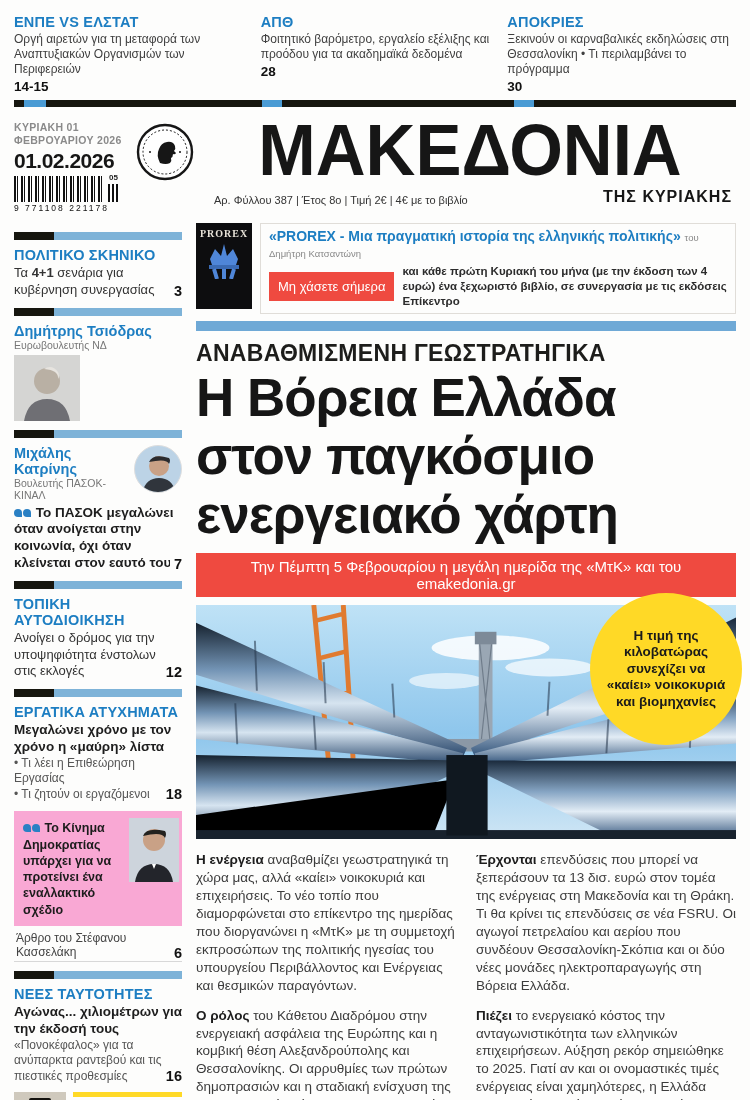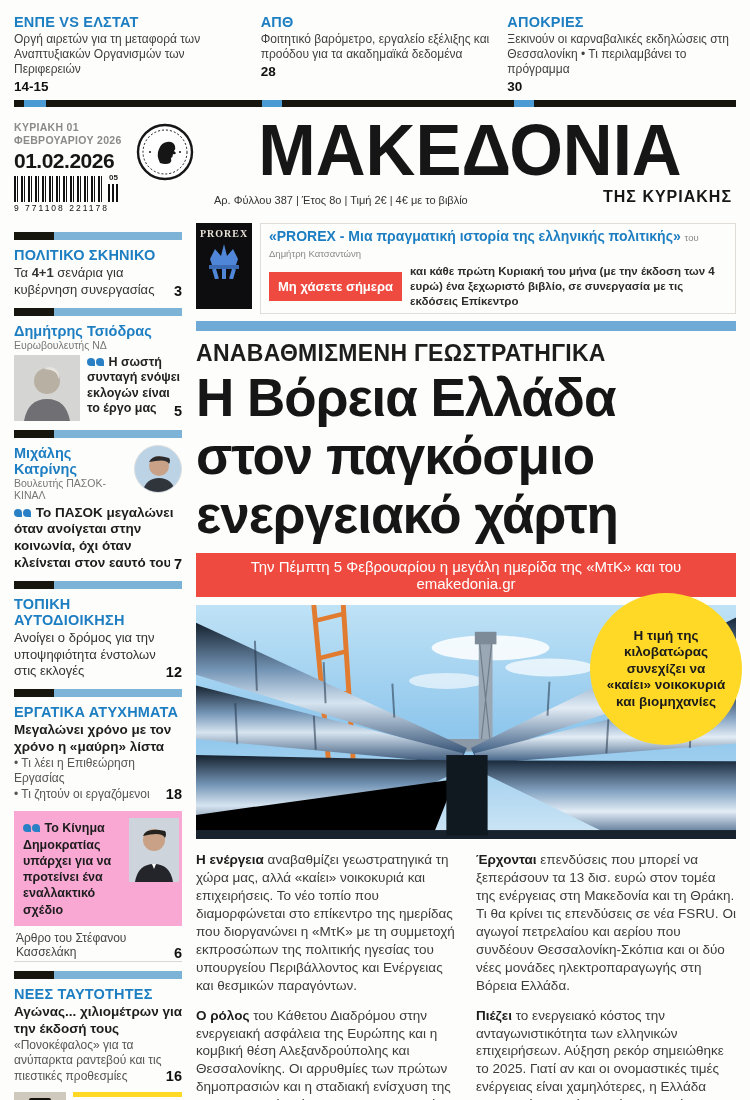--- a/index.html
+++ b/index.html
@@ -66,21 +66,21 @@
   .ybar { height:5px; background:#ffd926; margin-bottom:4px; }
 
   
   .promo { display:flex; gap:8px; }
   .bookcover { flex:0 0 56px; height:86px; background:#0d0d0f; position:relative; text-align:center; }
   .bookcover .btitle { color:#e9e4da; font-family:"Liberation Serif", serif; font-size:10px; letter-spacing:1px; padding-top:5px; font-weight:700; }
   .promo-right { flex:1; border:1px solid #e0ddd8; padding:4px 8px; }
   .promo-head { font-size:14px; font-weight:800; color:#1d7ec2; }
   .promo-author { font-size:9.5px; color:#888; font-weight:400; }
   .promo-row { display:flex; gap:8px; align-items:center; margin-top:4px; }
-  .badge { background:#ef4a40; color:#fff; font-weight:700; font-size:13px; padding:7px 9px; white-space:nowrap;text-align:center; }
+  .badge { background:#ef4a40; color:#fff; font-weight:400; font-size:13px; padding:7px 9px; white-space:nowrap;text-align:center; }
   .promo-text { font-size:11.5px; font-weight:700; color:#2c2c2c; line-height:1.3; }
   .bluebar { height:10px; background:#6fa9d6; margin:7px 0 9px; }
 
   
   .kicker { font-size:23px; font-weight:900; letter-spacing:.3px; color:#1d1d1b; margin:2px 0 2px; }
   .headline { font-size:53px; font-weight:900; line-height:1.1; letter-spacing:-1px; color:#161616; }
   .redbanner { background:#ef4a40; color:#fff; font-weight:400; font-size:15px; text-align:center; padding:5px 8px; margin-top:9px; }
   .photo { position:relative; margin-top:8px; height:234px; }
   .photo svg.pipes { display:block; width:100%; height:100%; }
   .bubble { position:absolute; top:-12px; right:-6px; width:152px; height:152px; border-radius:50%; background:#ffd926;
@@ -160,25 +160,20 @@
         <div class="sb-name">Δημήτρης Τσιόδρας</div>
         <div class="sb-role">Ευρωβουλευτής ΝΔ</div>
         <div class="tsio-row">
           <div class="tsio-photo">
             <svg width="66" height="66" viewBox="0 0 66 66">
                 <rect width="66" height="66" fill="#d5d5d3"></rect>
                 <circle cx="33" cy="26" r="13" fill="#b9b0a4"></circle>
                 <path d="M30 14 q8 -5 14 3 q2 4 0 7 q1 -9 -14 -10z" fill="#e7e4df"></path>
                 <path d="M10 66 q4 -22 23 -22 q19 0 23 22z" fill="#6f6f74"></path>
               </svg>
-          </div>
-          <div class="tsio-quote">
-            <span class="qdrop"></span><span class="qdrop"></span>
-            <span>Η σωστή συνταγή ενόψει εκλογών είναι το έργο μας</span>
-            <span class="pn">5</span>
           </div>
         </div>
       </div>
 
       <div class="sb-div"></div>
       <div>
         <div class="kat-head">
           <div class="sb-name">Μιχάλης Κατρίνης</div>
           <div class="sb-role">Βουλευτής ΠΑΣΟΚ-ΚΙΝΑΛ</div>
           <div class="kat-photo">

